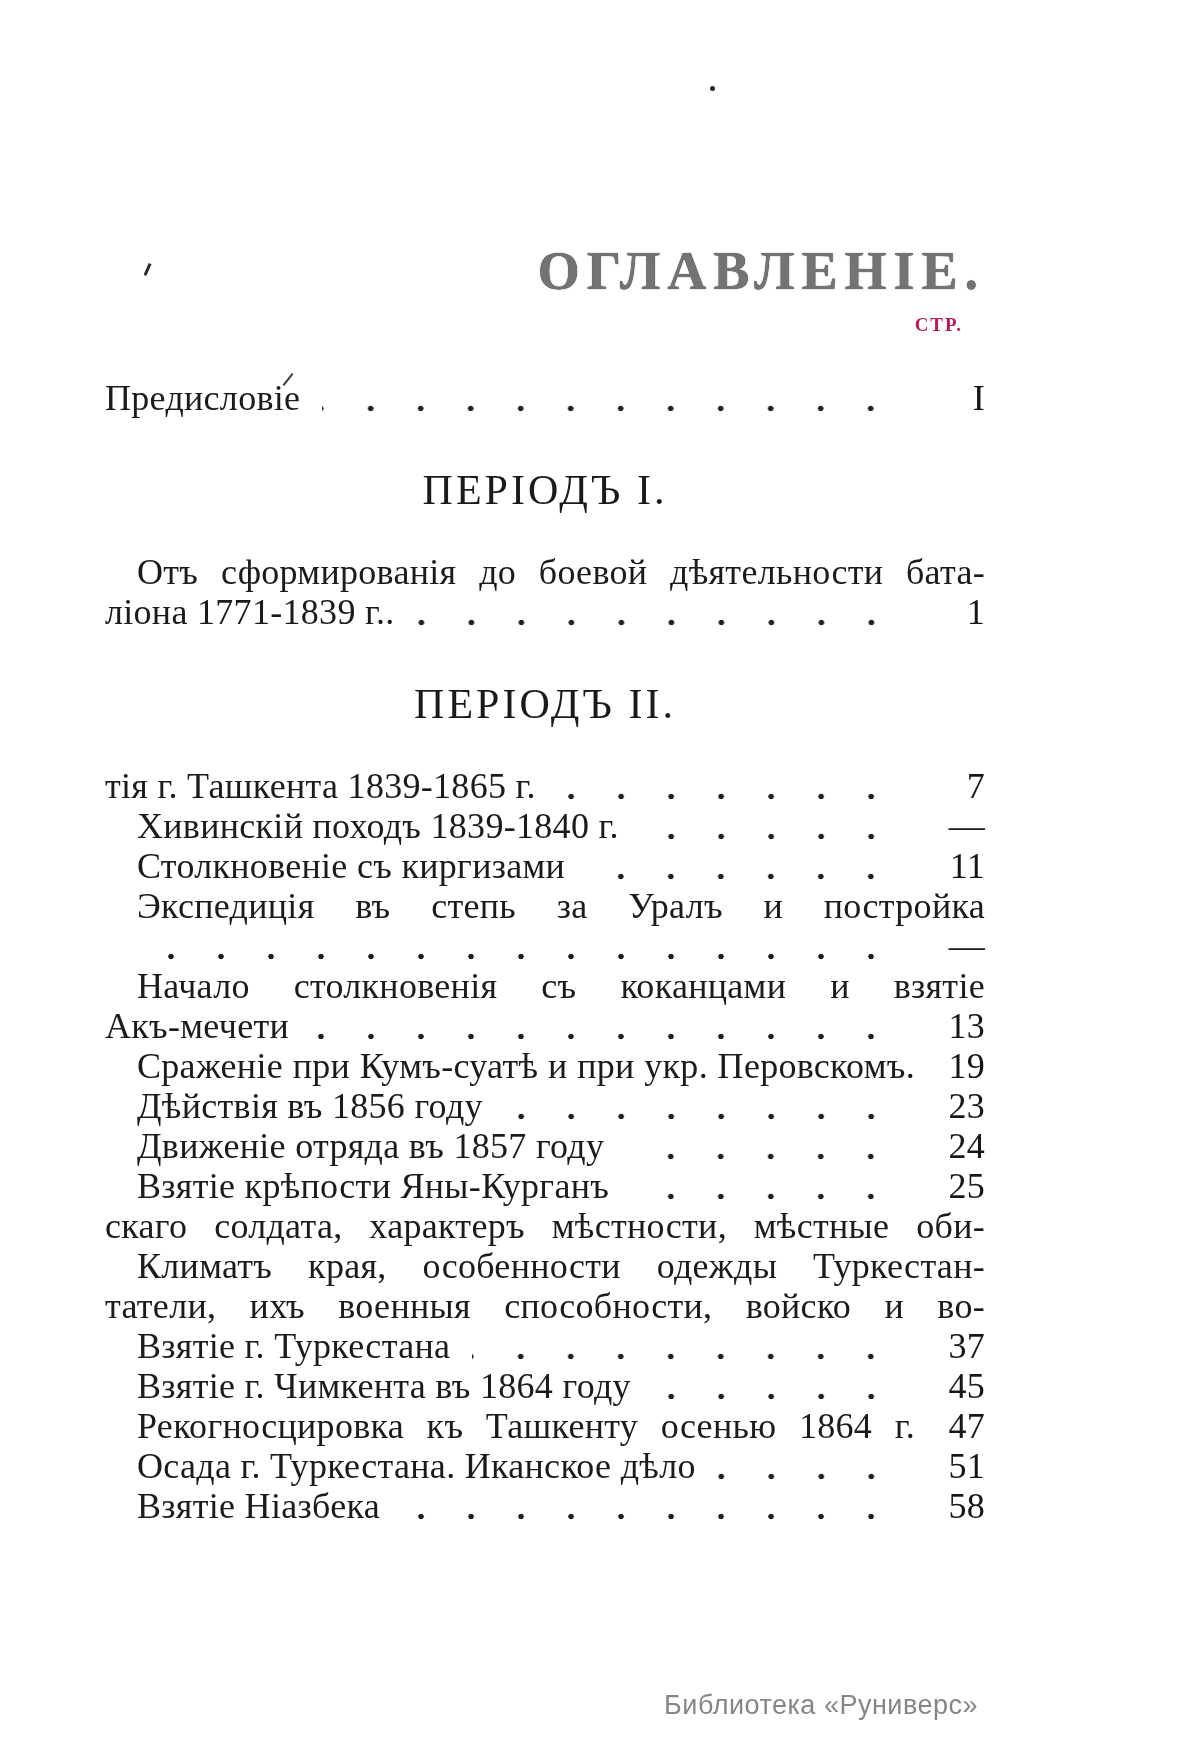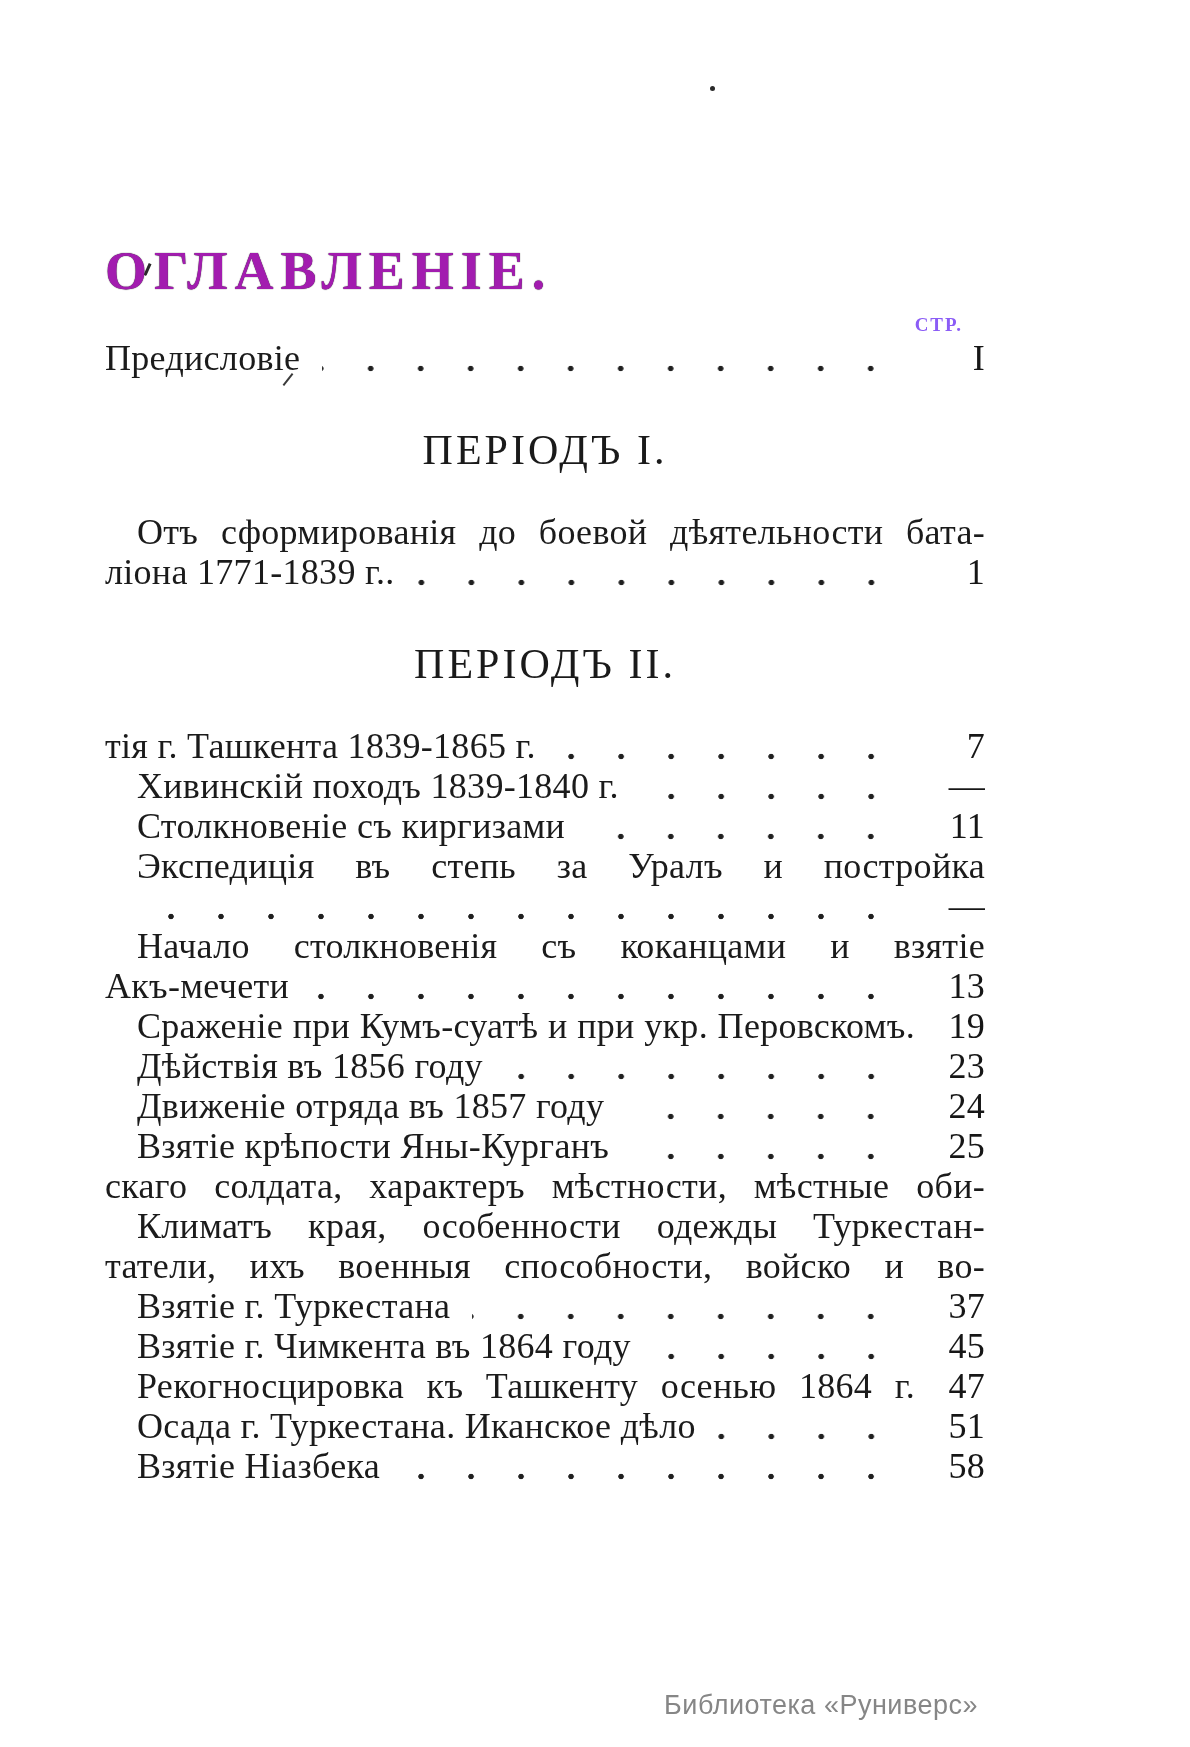--- a/index.html
+++ b/index.html
@@ -18,48 +18,48 @@
     background: #ffffff;
   }
   .content {
     position: absolute;
     left: 105px;
     width: 880px;
     top: 0;
   }
   h1.book-title {
     margin: 244px 0 0 0;
-    text-align: left;
+    text-align: right;
     font-size: 54px;
     line-height: 1.0;
     font-weight: bold;
     letter-spacing: 7px;
-    color: #a21caf;
+    color: #737373;
     text-shadow: 0 0 1px #141414;
   }
   .col-header {
     position: absolute;
     top: 314px;
     right: 227px;
     font-size: 19px;
     font-weight: bold;
     letter-spacing: 2px;
-    color: #8b5cf6;
+    color: #be185d;
   }
   .toc { margin-top: 0; }
   .section-heading {
     margin-top: 50px;
     text-align: center;
     font-size: 42px;
     line-height: 1.05;
     letter-spacing: 3px;
     color: #1a1a1a;
   }
   .rows { margin-top: 40px; }
-  .rows.first { margin-top: 40px; }
+  .rows.first { margin-top: 80px; }
   .toc-row {
     display: flex;
     align-items: baseline;
     font-size: 36px;
     line-height: 40px;
     letter-spacing: 0.3px;
   }
   .toc-row .text { display: block; white-space: pre-wrap; }
   .toc-row.indent .text { text-indent: 32px; }
   .toc-row .text.fill-justify {

